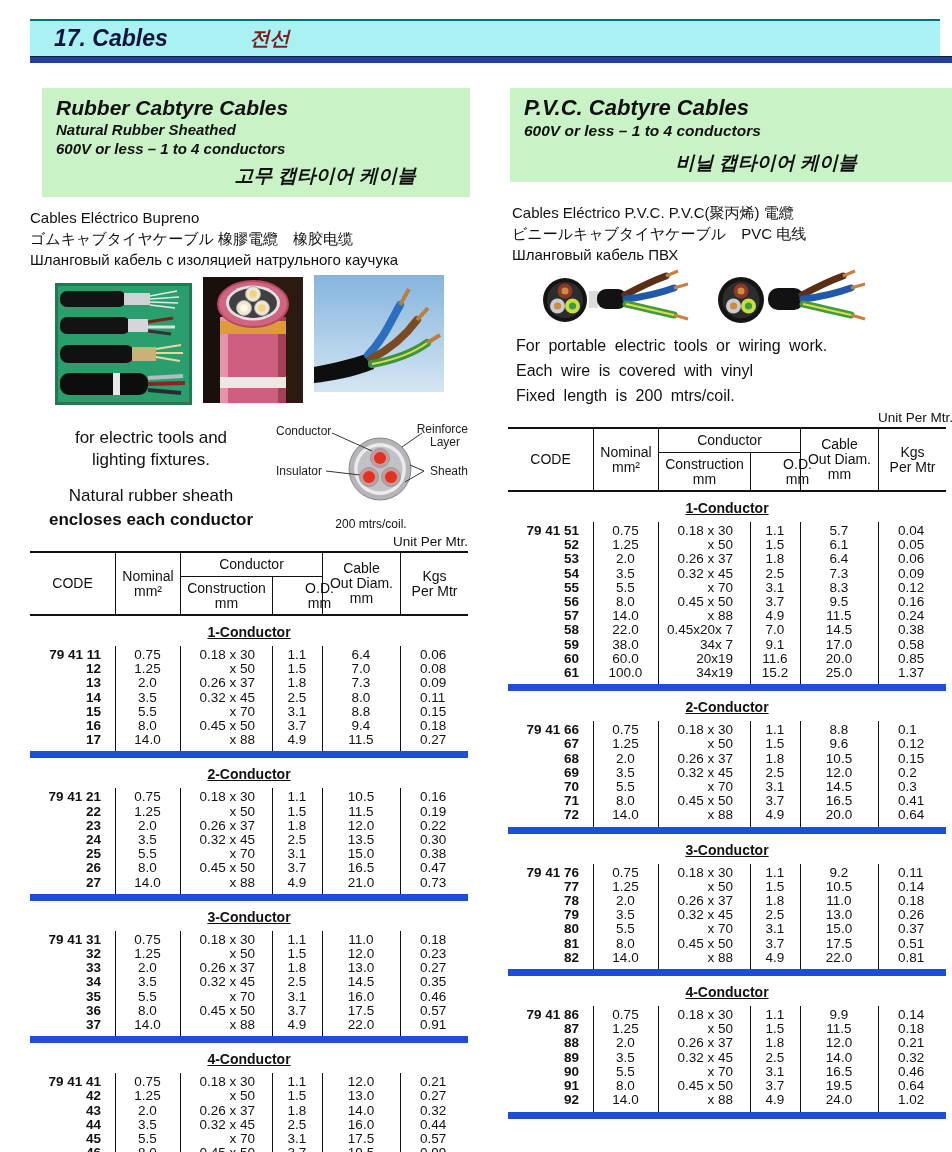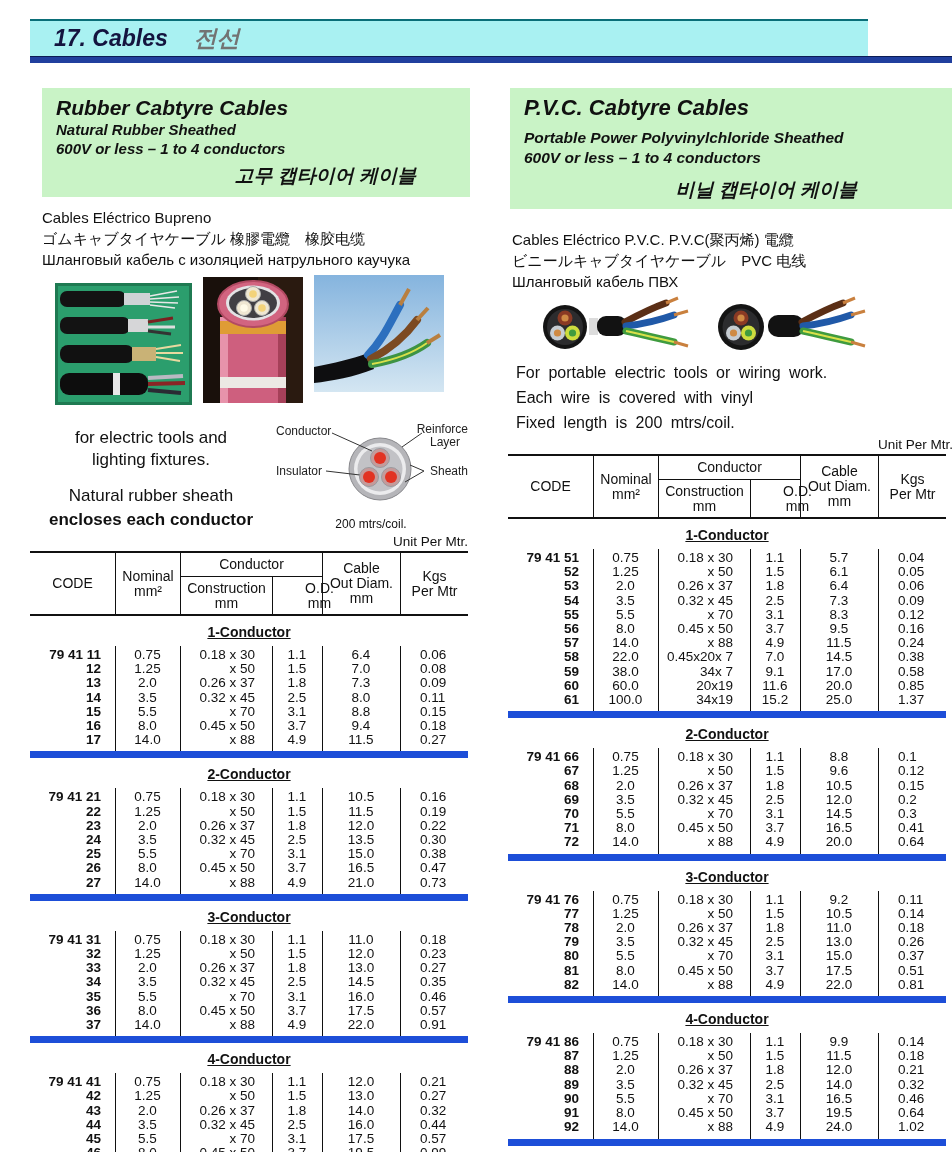--- a/index.html
+++ b/index.html
@@ -1,23 +1,23 @@
 <!DOCTYPE html>
 <html><head>
 <meta charset="utf-8">
 <style>
   html,body{margin:0;padding:0;background:#f2f2f2;}
   .page{position:relative;width:952px;height:1152px;background:#ffffff;margin:0 auto;
         font-family:"Liberation Sans","DejaVu Sans",sans-serif;color:#111;overflow:hidden;}
 
   
-  .titlebar{position:absolute;left:30px;top:19px;width:838px;height:35px;background:#a9f1f2;
+  .titlebar{position:absolute;left:30px;top:19px;width:910px;height:35px;background:#a9f1f2;
             border-top:2px solid #0a6e78;display:flex;align-items:center;}
   .titlebar .t1{font-size:23px;font-weight:bold;font-style:italic;margin-left:24px;color:#14143f;}
-  .titlebar .t2{font-size:23px;font-weight:bold;font-style:italic;margin-left:26px;color:#737373;}
+  .titlebar .t2{font-size:20px;font-weight:bold;font-style:italic;margin-left:82px;color:#7f1d1d;}
   .navy-rule{position:absolute;left:30px;top:56px;width:922px;height:6px;background:#203f9e;border-top:1px solid #0b1c55;}
 
   
   .col{position:absolute;top:88px;}
   .col-left{left:30px;width:440px;}
   .col-right{left:488px;width:447px;margin-left:20px;}
 
   
   .banner{background:#c9f3c6;box-sizing:border-box;padding:7px 10px 8px 14px;}
   .col-left .banner{margin-left:12px;width:428px;}
@@ -25,21 +25,21 @@
   .b-title{font-size:21px;font-weight:bold;font-style:italic;line-height:25px;}
   .col-right .b-title{font-size:22px;line-height:26px;}
   .b-sub{font-size:15px;font-weight:bold;font-style:italic;line-height:19px;}
   .col-right .b-sub{font-size:15.5px;line-height:20px;}
   .col-right .b-sub.first{margin-top:7px;}
   .b-kr{font-size:19px;font-weight:bold;font-style:italic;text-align:right;margin-top:5px;}
   .col-left .b-kr{padding-right:44px;}
   .col-right .b-kr{padding-right:88px;margin-top:9px;}
 
   
-  .desc{margin-top:10px;margin-left:12px;font-size:15px;line-height:21px;}
+  .desc{margin-top:10px;font-size:15px;line-height:21px;}
   .col-right .desc{margin-top:20px;margin-left:4px;}
 
   
   .photo-row{display:flex;margin-top:13px;margin-left:25px;gap:11px;align-items:flex-start;}
   .ph1{width:137px;height:122px;}
   .ph2{width:100px;height:126px;margin-top:-6px;}
   .ph3{width:130px;height:117px;margin-top:-8px;}
   .photo-row-r{display:flex;margin-top:4px;margin-left:32px;gap:14px;}
   .phr{width:162px;height:58px;}
 
@@ -422,21 +422,20 @@
             <div class="cell c5">1.16</div>
           </div>
         </div>
     </div>
   </section>
 
   <section class="col col-right">
 
     <div class="banner">
       <div class="b-title">P.V.C. Cabtyre Cables</div>
-      <div class="b-sub first">Portable Power Polyvinylchloride Sheathed</div>
       <div class="b-sub">600V or less – 1 to 4 conductors</div>
       <div class="b-kr">비닐 캡타이어 케이블</div>
     </div>
 
     <div class="desc">
       <div>Cables Eléctrico P.V.C. P.V.C(聚丙烯) 電纜</div>
       <div>ビニールキャブタイヤケーブル　PVC 电线</div>
       <div>Шланговый кабель ПВХ</div>
     </div>
 

